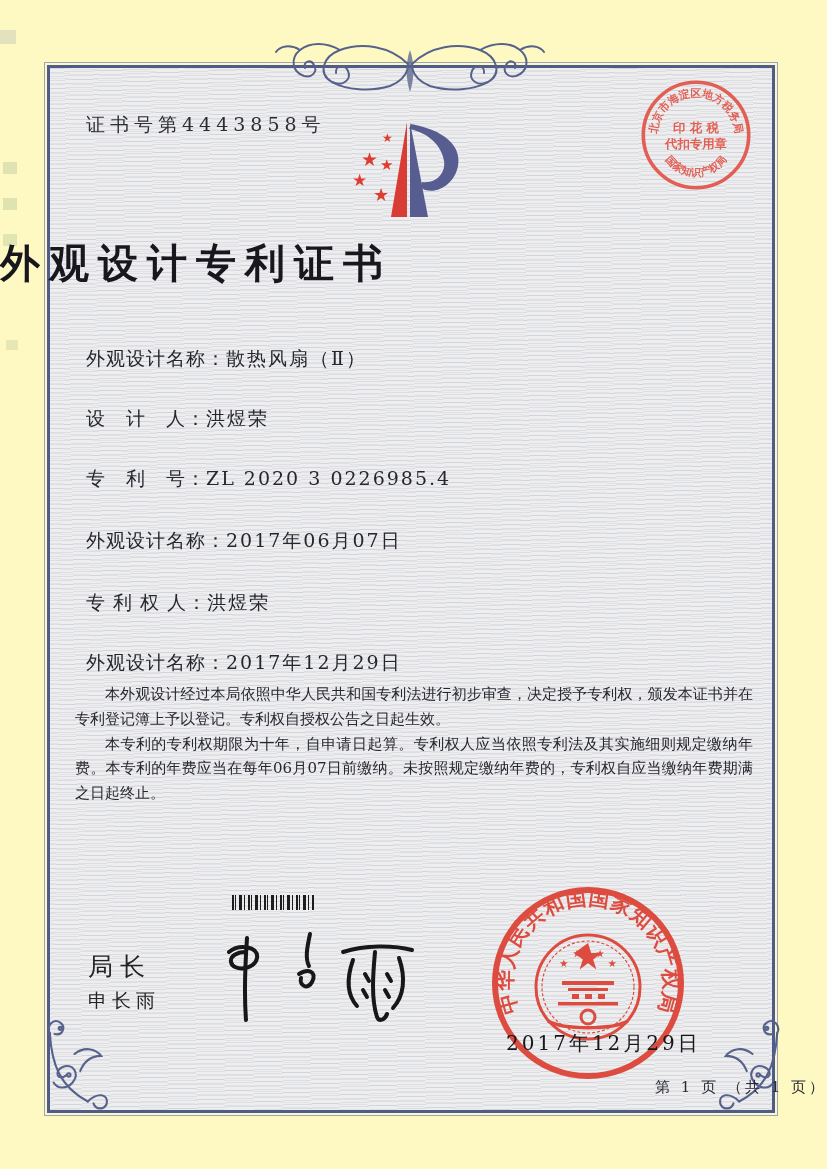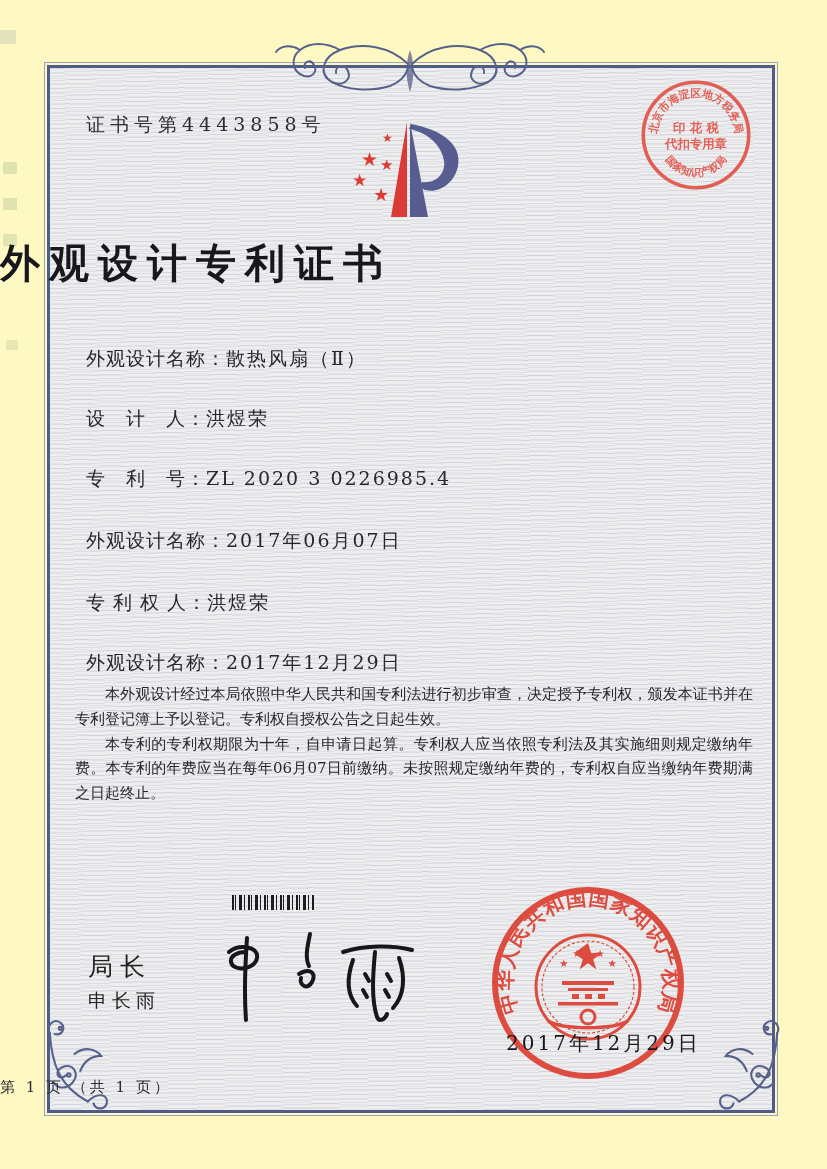--- a/index.html
+++ b/index.html
@@ -22,21 +22,21 @@
   
   .cert-number{position:absolute;left:86px;top:112px;font-size:19px;letter-spacing:5px;color:#2c2c34;z-index:5;}
   .doc-title{position:absolute;left:0;top:236px;width:100%;
     font-size:40px;font-weight:bold;letter-spacing:9px;color:#17171d;z-index:5;}
   .field{position:absolute;left:86px;font-size:19px;color:#26262e;letter-spacing:1px;z-index:5;white-space:nowrap;}
   .field .fvalue{letter-spacing:2px;}
   .body-text{position:absolute;left:75px;top:682px;width:678px;z-index:5;color:#26262e;}
   .body-text p{margin:0;font-size:15px;line-height:24.8px;text-align:justify;text-indent:2em;}
   .director-title{position:absolute;left:88px;top:950px;font-size:25px;letter-spacing:7px;color:#222;z-index:5;}
   .director-name{position:absolute;left:88px;top:988px;font-size:19px;letter-spacing:5px;color:#222;z-index:5;}
-  .page-footer{position:absolute;left:0;top:1078px;width:100%;text-align:left;
+  .page-footer{position:absolute;left:0;top:1078px;width:100%;text-align:right;
     font-size:15px;letter-spacing:3px;color:#2a2a32;z-index:5;}
 
   
   .logo{position:absolute;left:352px;top:120px;width:120px;height:100px;z-index:5;}
   .logo .star{position:absolute;color:#de3b33;line-height:1;z-index:6;}
 
   
   .barcode{position:absolute;left:232px;top:895px;width:82px;height:15px;z-index:5;
     background-image:repeating-linear-gradient(90deg,
       #1d1d1f 0 2px, transparent 2px 3px,

